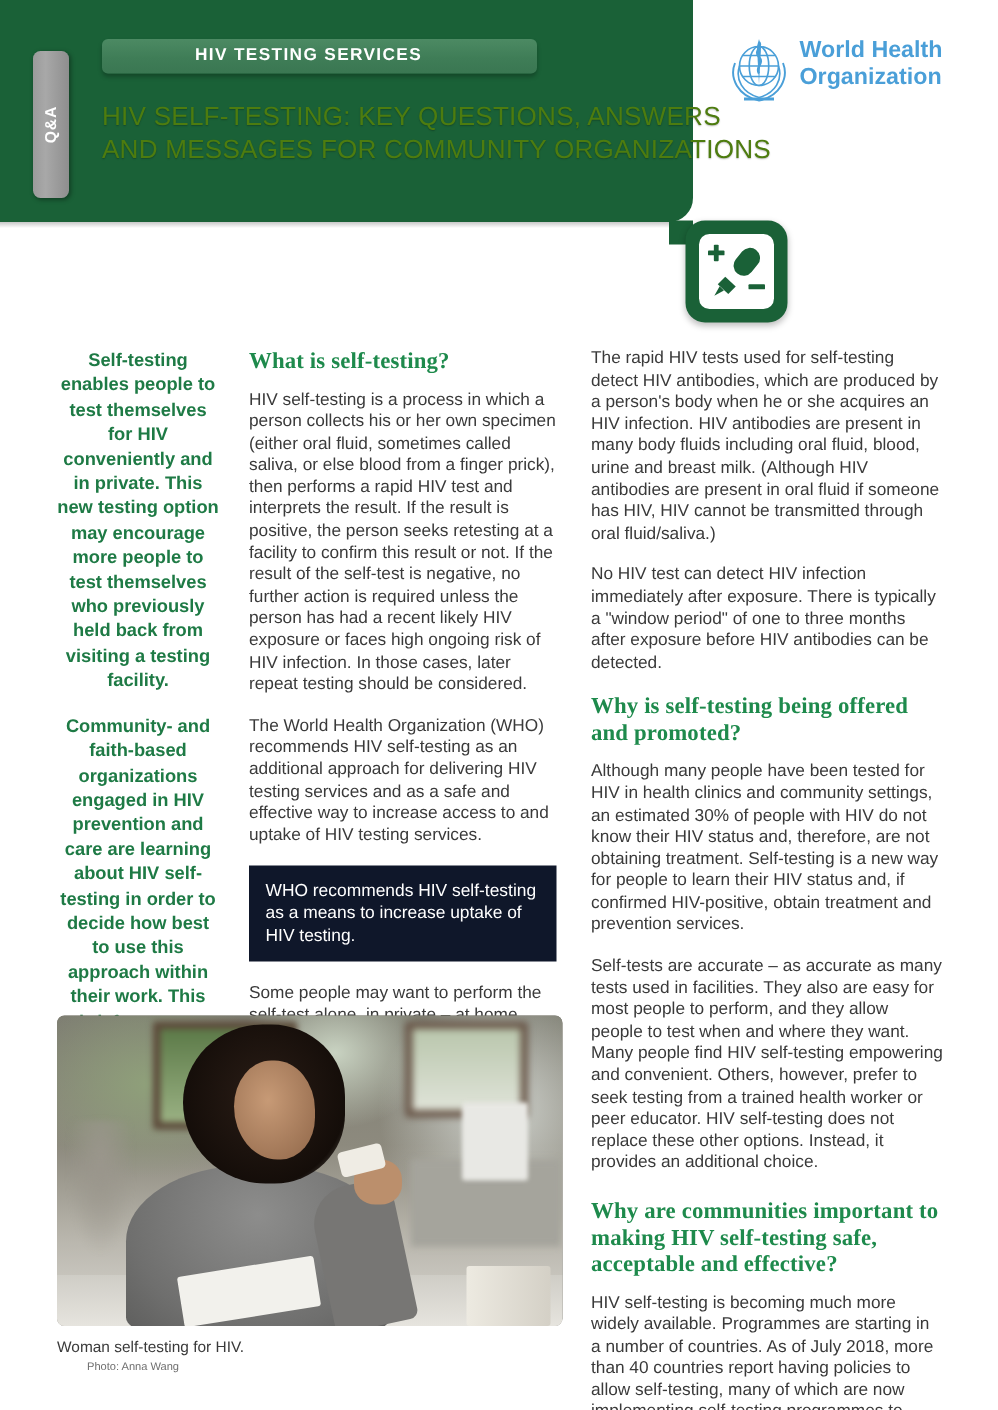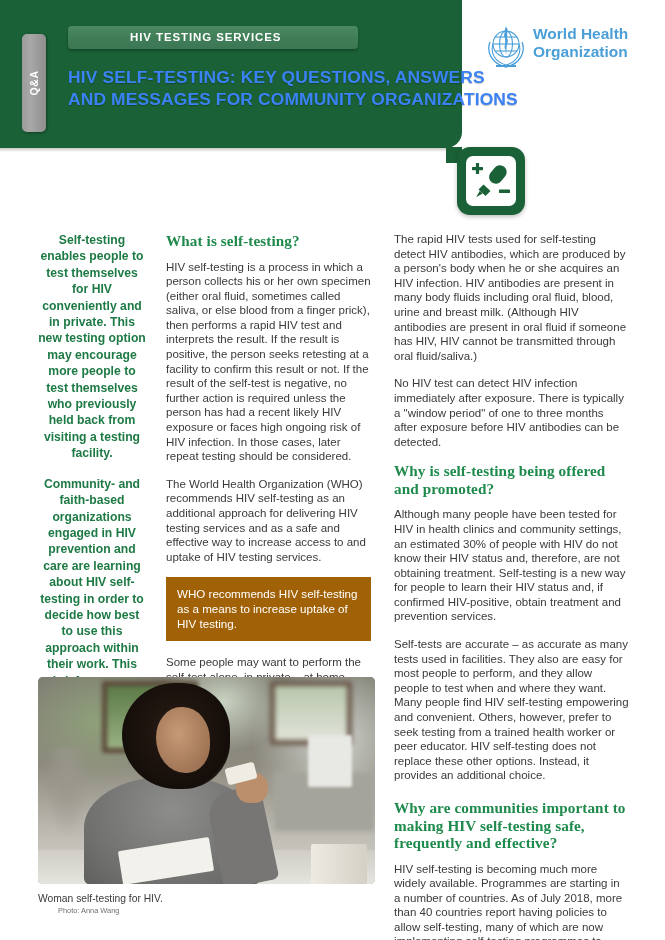--- a/index.html
+++ b/index.html
@@ -78,24 +78,24 @@
     letter-spacing: 0.9px;
     font-family: "Liberation Sans Narrow", "Liberation Sans", sans-serif;
     padding-left: 48px;
   }
 
   .main-title {
     position: absolute;
     left: 68px;
     top: 66px;
     width: 375px;
-    color: #3b82f6;
+    color: #4d7c0f;
     font-size: 17.4px;
     line-height: 22px;
-    font-weight: bold;
+    font-weight: normal;
     letter-spacing: 0.15px;
     font-family: "Liberation Sans Narrow", "Liberation Sans", sans-serif;
     text-shadow: 0 1px 1px rgba(0,0,0,0.25);
   }
   .main-title .tl { display: block; white-space: nowrap; }
 
   
   .who-logo {
     position: absolute;
     left: 482px;
@@ -176,21 +176,21 @@
 
   p.body {
     color: #3a3a3a;
     font-size: 11.5px;
     line-height: 14.6px;
     margin-bottom: 13px;
     font-family: "Liberation Sans Narrow", "Liberation Sans", sans-serif;
   }
 
   .callout {
-    background: #a16207;
+    background: #0f172a;
     color: #ffffff;
     font-size: 11.6px;
     line-height: 15px;
     padding: 9px 11px 10px 11px;
     margin: 2px 0 14px 0;
     font-family: "Liberation Sans Narrow", "Liberation Sans", sans-serif;
   }
 
   
   .photo-wrap {
@@ -364,21 +364,21 @@
   <div class="callout">WHO recommends HIV self-testing as a means to increase uptake of HIV testing.</div>
   <p class="body">Some people may want to perform the self-test alone, in private – at home, perhaps. Others may want to use the self-test with a person they trust, such as a friend or sexual partner, or while waiting to be seen in a health facility.</p>
 </div>
 
 <div class="col col-right">
   <p class="body">The rapid HIV tests used for self-testing detect HIV antibodies, which are produced by a person's body when he or she acquires an HIV infection. HIV antibodies are present in many body fluids including oral fluid, blood, urine and breast milk. (Although HIV antibodies are present in oral fluid if someone has HIV, HIV cannot be transmitted through oral fluid/saliva.)</p>
   <p class="body">No HIV test can detect HIV infection immediately after exposure. There is typically a "window period" of one to three months after exposure before HIV antibodies can be detected.</p>
   <h2 class="qhead">Why is self-testing being offered and promoted?</h2>
   <p class="body">Although many people have been tested for HIV in health clinics and community settings, an estimated 30% of people with HIV do not know their HIV status and, therefore, are not obtaining treatment. Self-testing is a new way for people to learn their HIV status and, if confirmed HIV-positive, obtain treatment and prevention services.</p>
   <p class="body">Self-tests are accurate – as accurate as many tests used in facilities. They also are easy for most people to perform, and they allow people to test when and where they want. Many people find HIV self-testing empowering and convenient. Others, however, prefer to seek testing from a trained health worker or peer educator. HIV self-testing does not replace these other options. Instead, it provides an additional choice.</p>
-  <h2 class="qhead spaced">Why are communities important to making HIV self-testing safe, frequently and effective?</h2>
+  <h2 class="qhead spaced">Why are communities important to making HIV self-testing safe, acceptable and effective?</h2>
   <p class="body">HIV self-testing is becoming much more widely available. Programmes are starting in a number of countries. As of July 2018, more than 40 countries report having policies to allow self-testing, many of which are now implementing self-testing programmes to some degree. (For the</p>
 </div>
 
 <div class="photo-wrap">
   <div class="photo">
     <div class="ph-bg"></div>
     <div class="ph-window"></div>
     <div class="ph-window2"></div>
     <div class="ph-shelf"></div>
     <div class="ph-box"></div>

